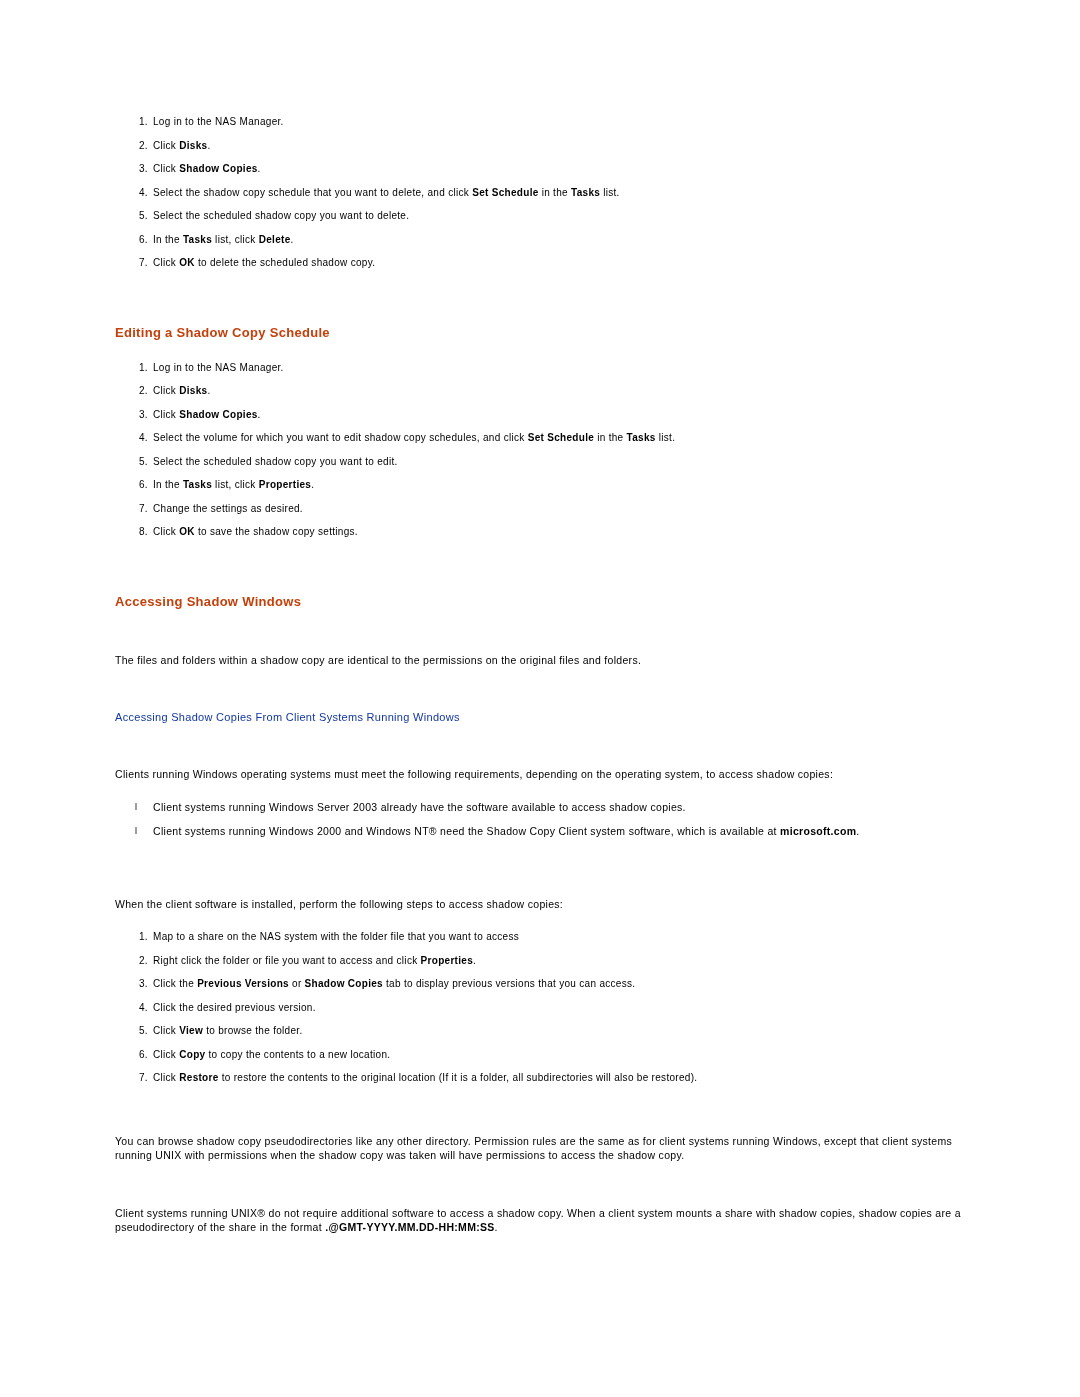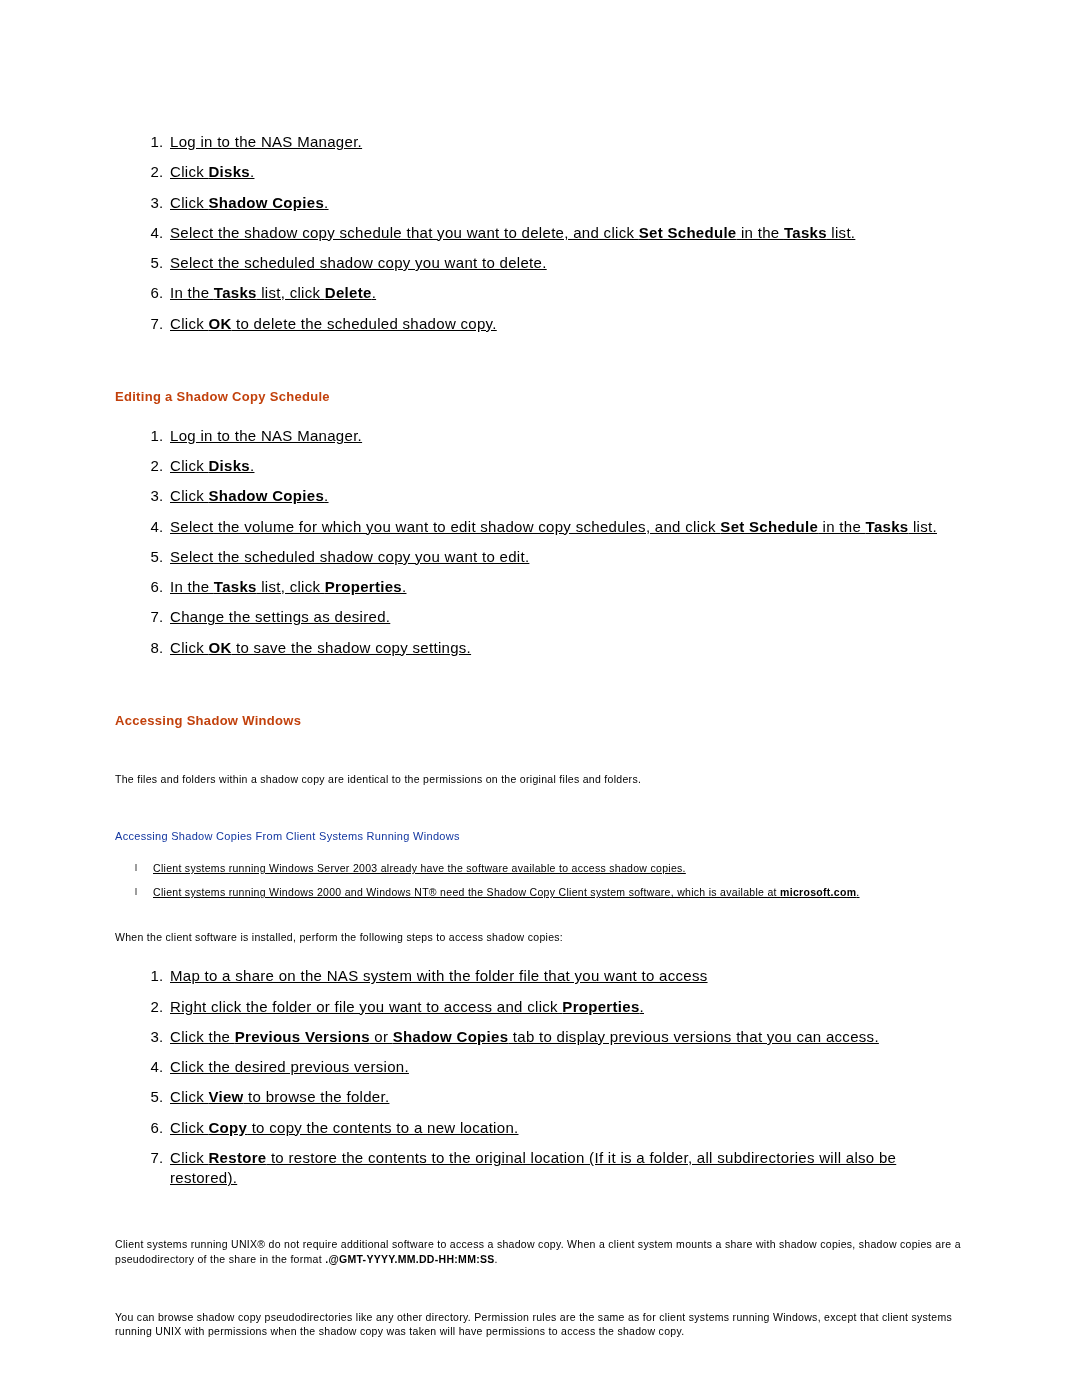--- a/index.html
+++ b/index.html
@@ -10,25 +10,24 @@
     color: #000000;
     width: 1080px;
     height: 1397px;
     overflow: hidden;
   }
   .page {
     padding: 110px 115px 60px 115px;
   }
   ol {
     list-style: decimal;
-    margin: 17px;
+    margin: 0;
     padding-left: 36px;
-    font-size: 15px;
+    font-size: 10px;
     letter-spacing: 0.3px;
-    text-decoration: underline;
   }
   ol li {
     padding: 5px 0 5px 2px;
     line-height: 1.35;
   }
   h2.section {
     font-size: 13px;
     color: #c2410c;
     font-weight: bold;
     letter-spacing: 0.3px;
@@ -41,30 +40,29 @@
     letter-spacing: 0.3px;
     margin: 44px 0 0 0;
   }
   p.body {
     font-size: 10.5px;
     letter-spacing: 0.3px;
     margin: 44px 0 0 0;
     line-height: 1.35;
   }
   p.body.tight {
-    margin-top: 26px;
+    margin-top: 54px;
     margin-bottom: 14px;
   }
   ul.bullets {
     list-style: none;
     margin: 14px 0 0 0;
     padding-left: 24px;
     font-size: 10.5px;
     letter-spacing: 0.3px;
-    text-decoration: underline;
   }
   ul.bullets li {
     position: relative;
     padding: 5px 0 5px 14px;
     line-height: 1.35;
   }
   ul.bullets li::before {
     content: "l";
     font-family: Verdana, Arial, sans-serif;
     font-size: 9px;
@@ -102,36 +100,37 @@
     <li>Change the settings as desired.</li>
     <li>Click <span class="b">OK</span> to save the shadow copy settings.</li>
   </ol>
 
   <h2 class="section">Accessing Shadow Windows</h2>
 
   <p class="body">The files and folders within a shadow copy are identical to the permissions on the original files and folders.</p>
 
   <h3 class="subsection">Accessing Shadow Copies From Client Systems Running Windows</h3>
 
+  <p class="body">Clients running Windows operating systems must meet the following requirements, depending on the operating system, to access shadow copies:</p>
 
   <ul class="bullets">
     <li>Client systems running Windows Server 2003 already have the software available to access shadow copies.</li>
     <li>Client systems running Windows 2000 and Windows NT® need the Shadow Copy Client system software, which is available at <span class="b">microsoft.com</span>.</li>
   </ul>
 
   <p class="body tight">When the client software is installed, perform the following steps to access shadow copies:</p>
 
   <ol>
     <li>Map to a share on the NAS system with the folder file that you want to access</li>
     <li>Right click the folder or file you want to access and click <span class="b">Properties</span>.</li>
     <li>Click the <span class="b">Previous Versions</span> or <span class="b">Shadow Copies</span> tab to display previous versions that you can access.</li>
     <li>Click the desired previous version.</li>
     <li>Click <span class="b">View</span> to browse the folder.</li>
     <li>Click <span class="b">Copy</span> to copy the contents to a new location.</li>
     <li>Click <span class="b">Restore</span> to restore the contents to the original location (If it is a folder, all subdirectories will also be restored).</li>
   </ol>
 
 
+  <p class="body">You can browse shadow copy pseudodirectories like any other directory. Permission rules are the same as for client systems running Windows, except that client systems running UNIX with permissions when the shadow copy was taken will have permissions to access the shadow copy.</p>
+
   <p class="body">Client systems running UNIX® do not require additional software to access a shadow copy. When a client system mounts a share with shadow copies, shadow copies are a pseudodirectory of the share in the format <span class="b">.@GMT-YYYY.MM.DD-HH:MM:SS</span>.</p>
-
-  <p class="body">You can browse shadow copy pseudodirectories like any other directory. Permission rules are the same as for client systems running Windows, except that client systems running UNIX with permissions when the shadow copy was taken will have permissions to access the shadow copy.</p>
 
 </div>
 
 </body></html>

